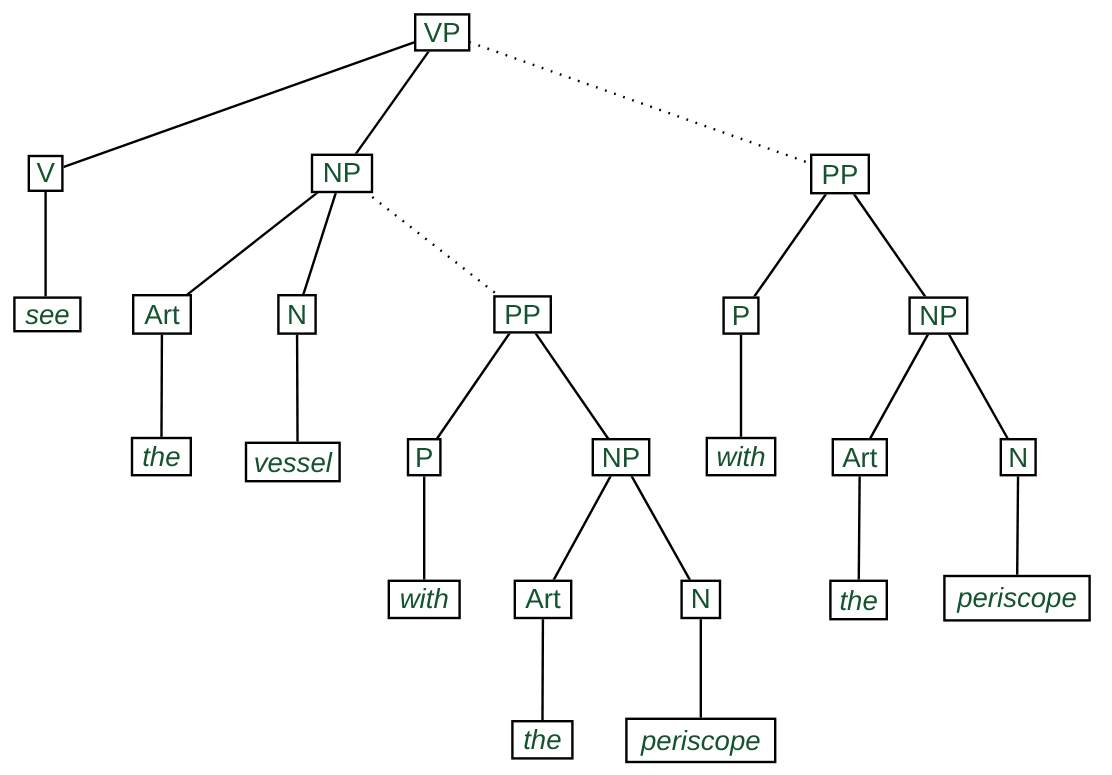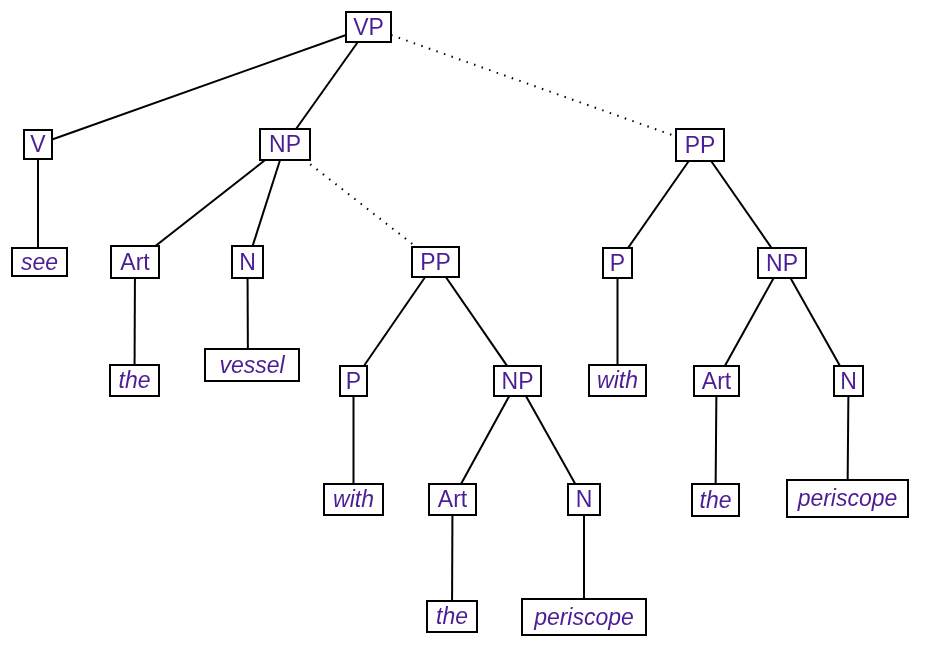--- a/index.html
+++ b/index.html
@@ -31,21 +31,21 @@
     stroke: #000000;
     stroke-width: 2;
     fill: none;
     stroke-dasharray: 1.5 6.5;
   }
   .node {
     position: absolute;
     box-sizing: border-box;
     border: 2px solid #000000;
     background: #ffffff;
-    color: #4c1d95;
+    color: #14532d;
     display: flex;
     align-items: center;
     justify-content: center;
     font-size: 23px;
     line-height: 1;
     white-space: nowrap;
   }
   .node.leaf {
     font-style: italic;
   }
@@ -84,21 +84,21 @@
   <div class="node" style="left:23px;  top:129px; width:30px;  height:31px;">V</div>
   <div class="node" style="left:259px; top:128px; width:52px;  height:33px;">NP</div>
   <div class="node" style="left:675px; top:128px; width:50px;  height:34px;">PP</div>
   <div class="node leaf" style="left:11px;  top:247px; width:57px;  height:30px;">see</div>
   <div class="node" style="left:110px; top:245px; width:50px;  height:34px;">Art</div>
   <div class="node" style="left:231px; top:245px; width:33px;  height:34px;">N</div>
   <div class="node" style="left:411px; top:246px; width:49px;  height:32px;">PP</div>
   <div class="node" style="left:602px; top:247px; width:31px;  height:32px;">P</div>
   <div class="node" style="left:757px; top:247px; width:50px;  height:32px;">NP</div>
   <div class="node leaf" style="left:109px; top:364px; width:51px;  height:33px;">the</div>
-  <div class="node leaf" style="left:204px; top:348px; width:96px;  height:34px;">vessel</div>
+  <div class="node leaf" style="left:204px; top:368px; width:80px;  height:34px;">vessel</div>
   <div class="node" style="left:339px; top:365px; width:29px;  height:32px;">P</div>
   <div class="node" style="left:493px; top:365px; width:49px;  height:32px;">NP</div>
   <div class="node leaf" style="left:588px; top:364px; width:59px;  height:33px;">with</div>
   <div class="node" style="left:693px; top:365px; width:47px;  height:32px;">Art</div>
   <div class="node" style="left:833px; top:365px; width:31px;  height:32px;">N</div>
   <div class="node leaf" style="left:323px; top:483px; width:61px;  height:33px;">with</div>
   <div class="node" style="left:428px; top:483px; width:49px;  height:33px;">Art</div>
   <div class="node" style="left:567px; top:483px; width:34px;  height:33px;">N</div>
   <div class="node leaf" style="left:691px; top:483px; width:49px;  height:34px;">the</div>
   <div class="node leaf" style="left:786px; top:479px; width:123px; height:39px;">periscope</div>

